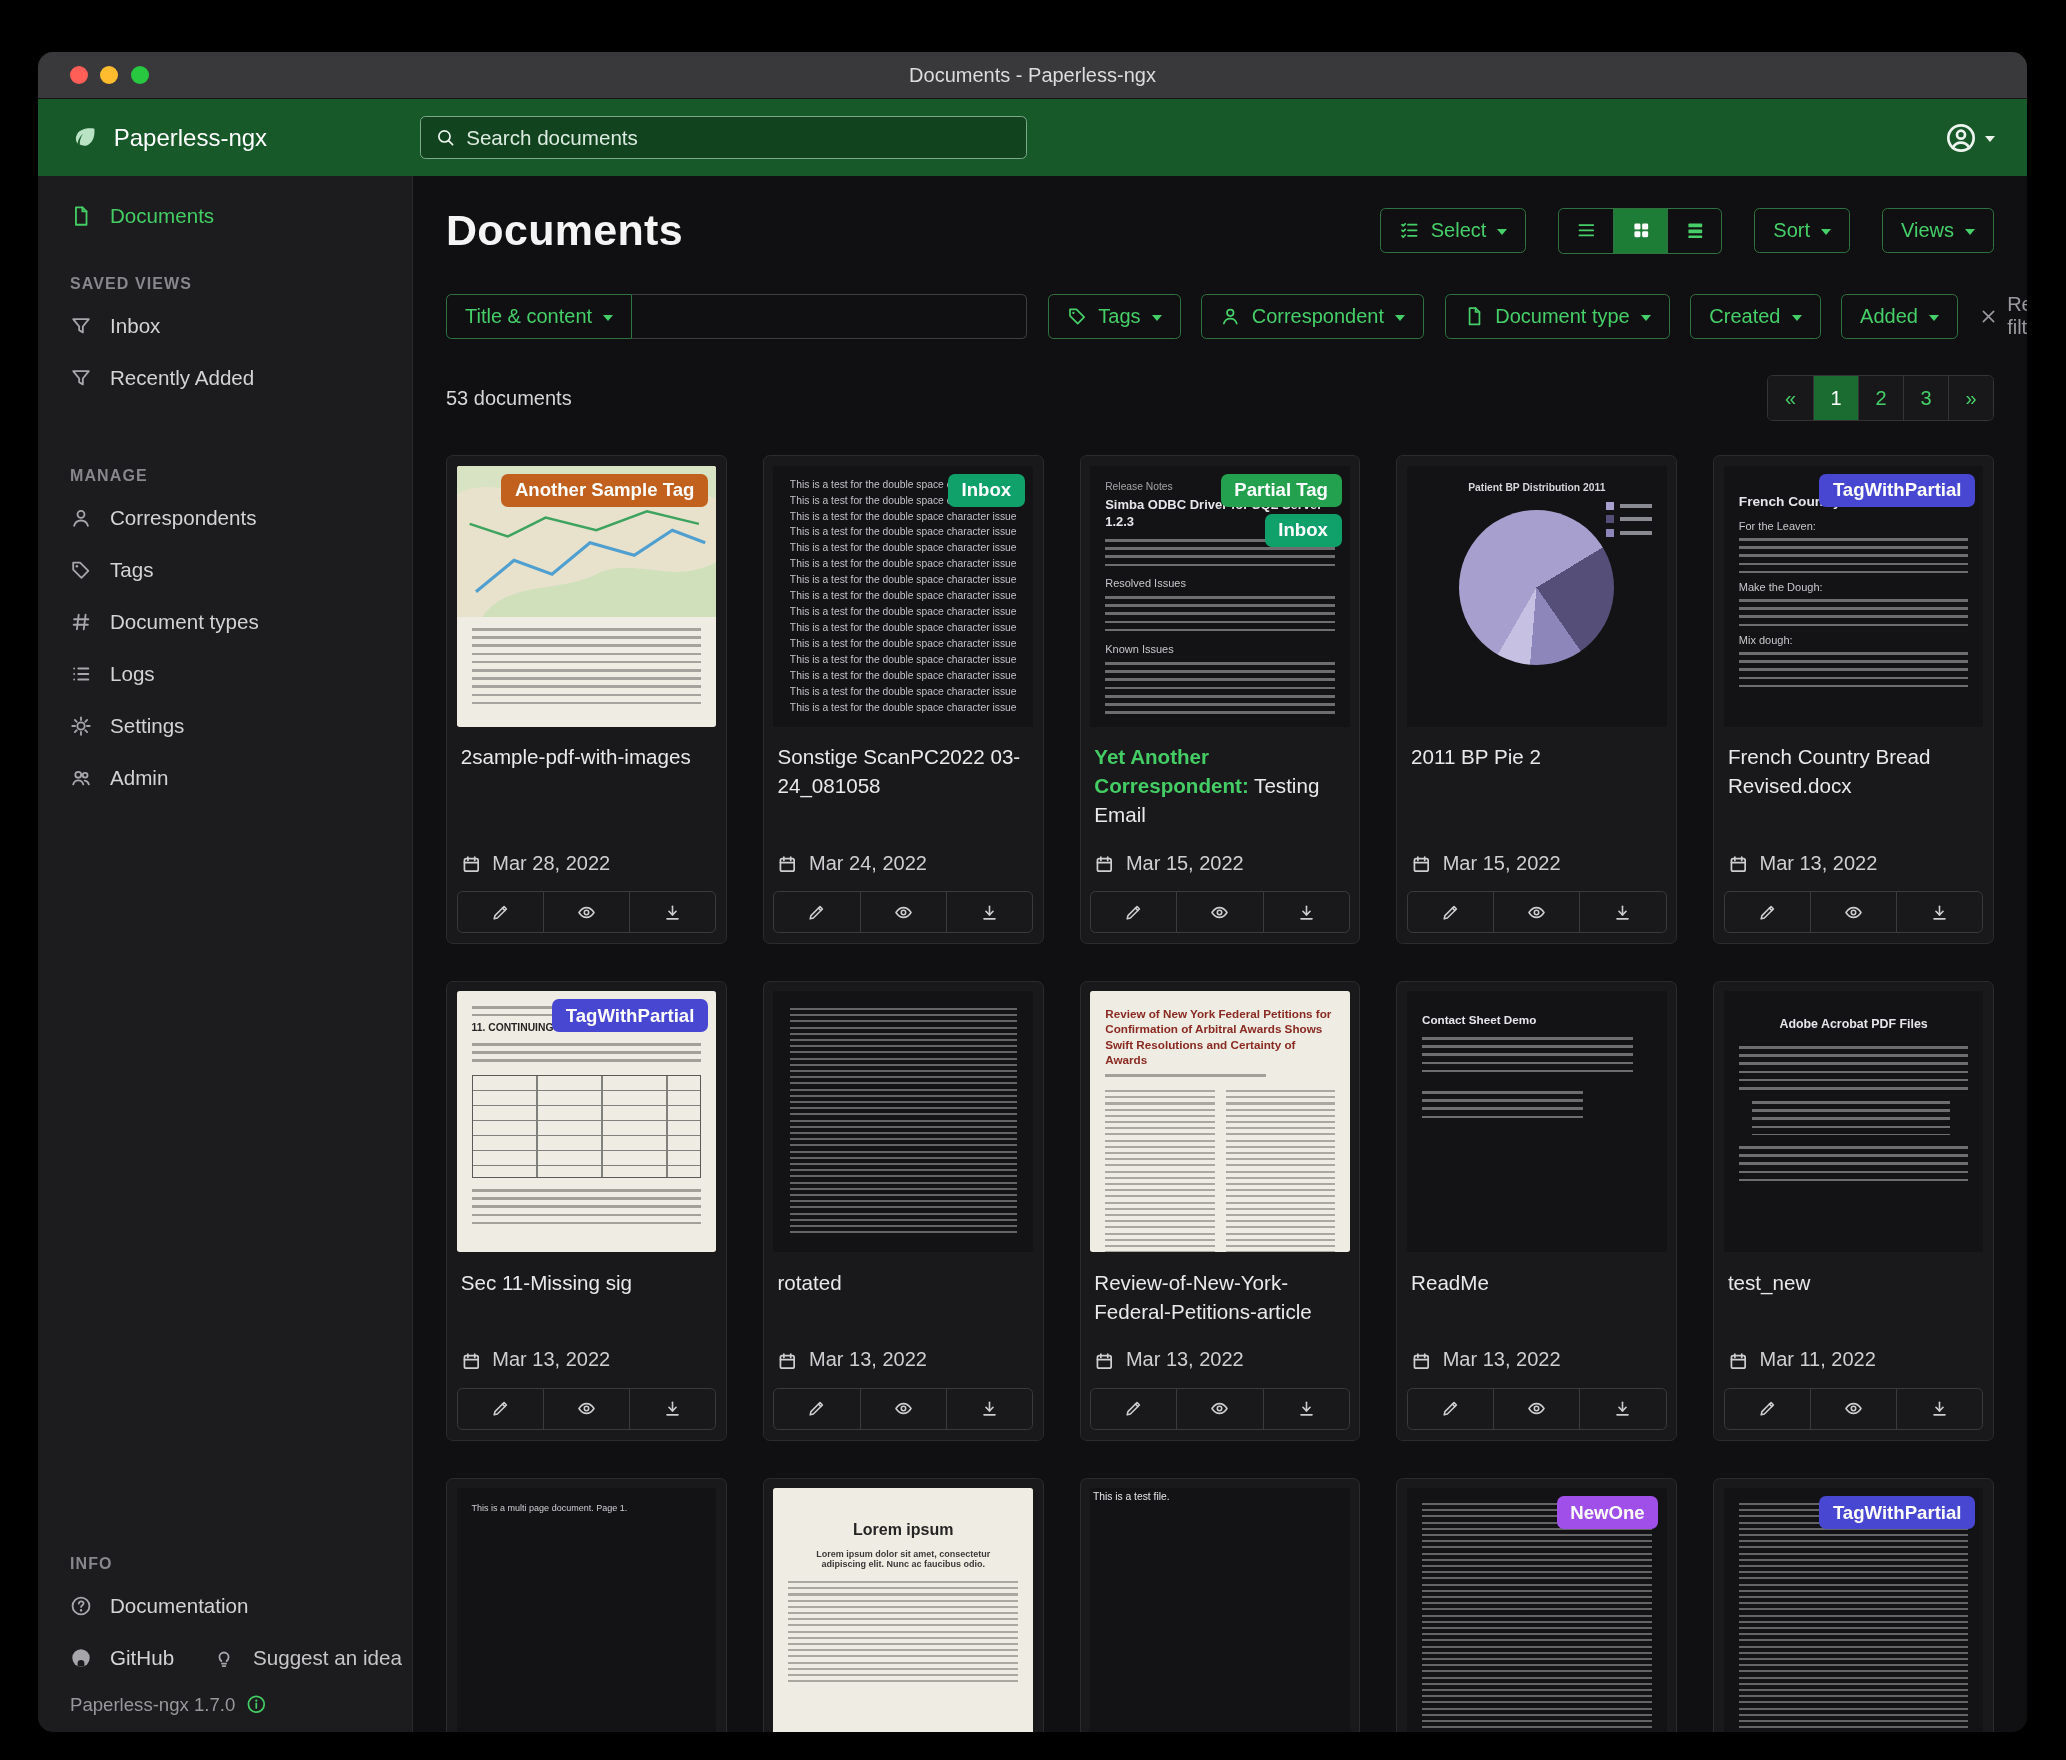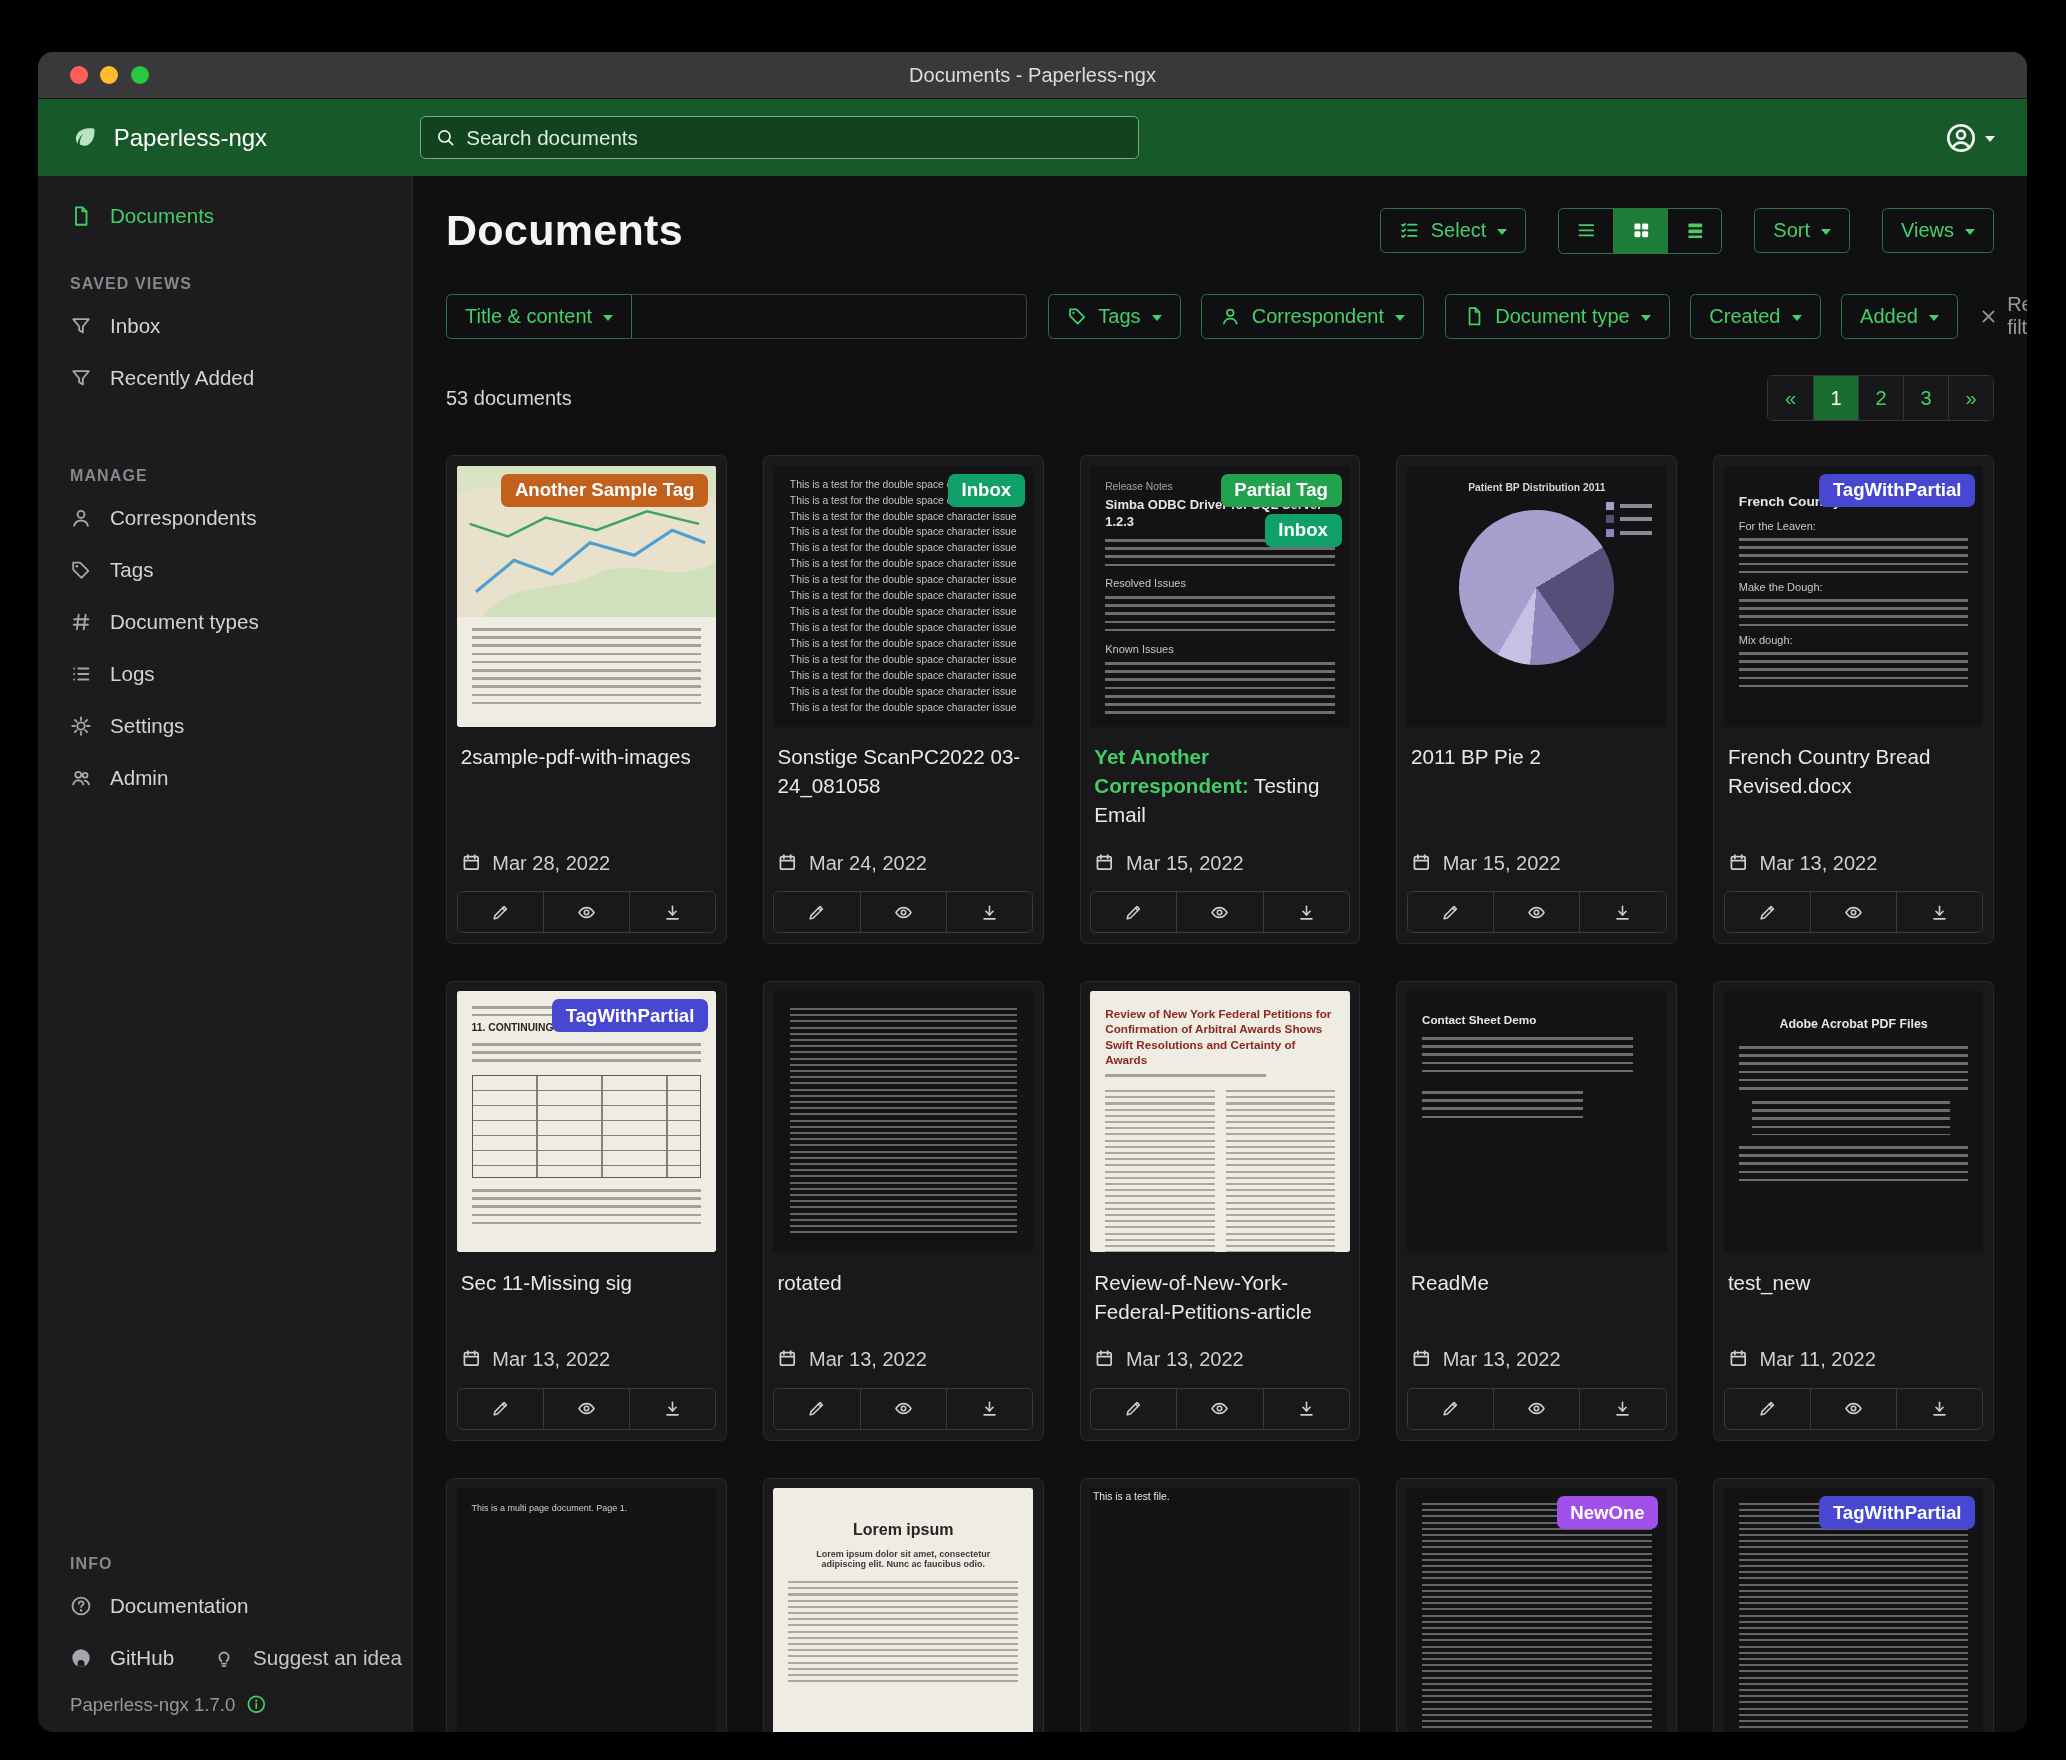--- a/index.html
+++ b/index.html
@@ -17,21 +17,21 @@
   .lights{position:absolute;left:32px;top:0;height:100%;display:flex;align-items:center;gap:12.4px;}
   .light{width:18px;height:18px;border-radius:50%;}
   .light.red{background:#ff5f57}.light.yellow{background:#febc2e}.light.green{background:#28c840}
   .wtitle{color:#dcdcde;font-size:20px;font-weight:400;}
 
   
   .navbar{height:77px;flex:0 0 auto;background:#18592a;display:flex;align-items:center;}
   .brand{width:375px;flex:0 0 auto;display:flex;align-items:center;gap:13.7px;padding-left:32px;
          color:#fff;font-size:24px;font-weight:500;}
   .brand .ic{width:30px;height:30px;color:#b9e3c3;}
-  .search{width:719px;height:43px;display:flex;align-items:center;gap:11px;
+  .search{width:607px;height:43px;display:flex;align-items:center;gap:11px;
           background:rgba(0,0,0,.24);border:0.7px solid #7da98a;border-radius:5.5px;
           padding:0 13.7px;color:#e9f3ec;margin-left:6.9px;}
   .search .ic{width:20.6px;height:20.6px;}
   .search input{flex:1;background:transparent;border:none;outline:none;color:#fff;font-size:20.6px;
                 font-family:inherit;}
   .search input::placeholder{color:#dcebe0;}
   .usermenu{margin-left:auto;margin-right:32px;display:flex;align-items:center;gap:8.2px;color:#eef5ef;}
   .usermenu .ic{width:32px;height:32px;}
 
   
@@ -96,21 +96,21 @@
   .thumbwrap{margin:9.6px 9.6px 0;height:261px;border-radius:2.7px;position:relative;overflow:hidden;}
   .thumb-dark{background:#131315;color:#c8c8cc;}
   .thumb-light{background:#efece3;color:#2e2e2e;}
   .pad{padding:15px;}
   .tagstack{position:absolute;top:8.2px;right:8.2px;display:flex;flex-direction:column;
             align-items:flex-end;gap:6.9px;z-index:3;}
   .tagpill{font-size:18.6px;font-weight:700;color:#fff;padding:5.5px 13.7px;border-radius:6.9px;
            white-space:nowrap;cursor:pointer;}
   .cardtitle{padding:16.5px 13.7px 5.5px;font-size:20.6px;line-height:1.4;color:#e9e9eb;cursor:pointer;}
   .corr{color:#43cd64;font-weight:700;}
-  .cardmeta{margin-top:auto;display:flex;align-items:flex-start;gap:11px;padding:16.5px 13.7px;
+  .cardmeta{margin-top:auto;display:flex;align-items:flex-end;gap:11px;padding:16.5px 13.7px;
             color:#cfcfd2;font-size:20px;}
   .cardmeta .ic{width:20.6px;height:20.6px;}
   .cardactions{display:flex;margin:0 9.6px 9.6px;border:0.7px solid #3a3a3d;border-radius:5.5px;overflow:hidden;}
   .abtn{flex:1;height:40px;display:flex;align-items:center;justify-content:center;color:#cdcdd0;
         border-left:0.7px solid #3a3a3d;cursor:pointer;}
   .abtn:first-child{border-left:none;}
   .abtn .ic{width:19px;height:19px;}
 
   
   .lp{background-image:repeating-linear-gradient(to bottom,currentColor 0 2.7px,transparent 2.7px 8.2px);

